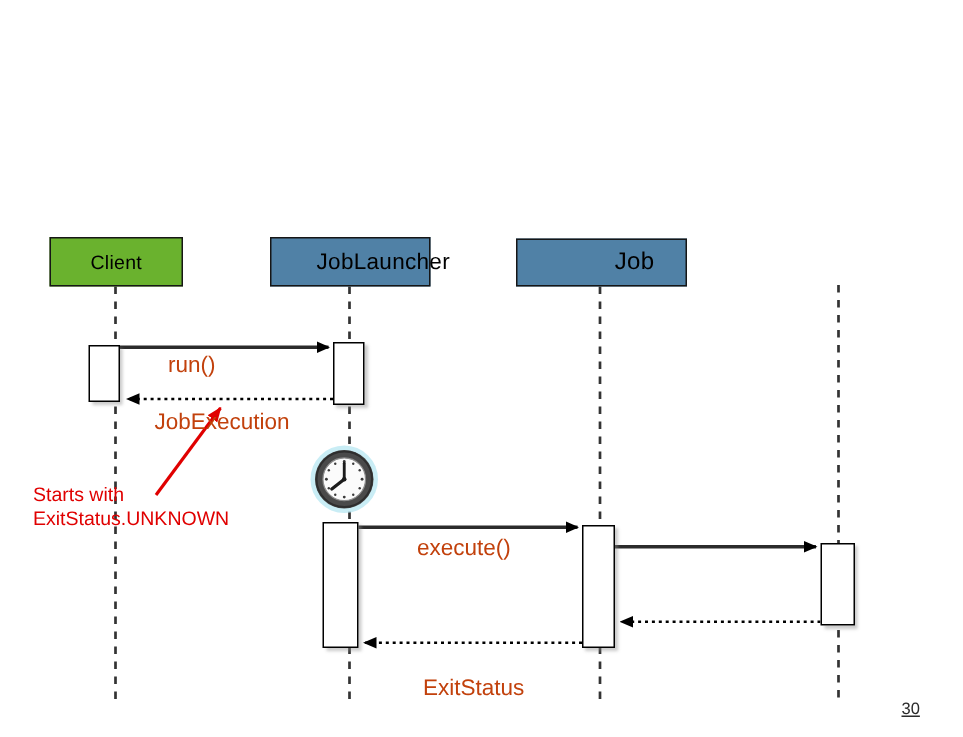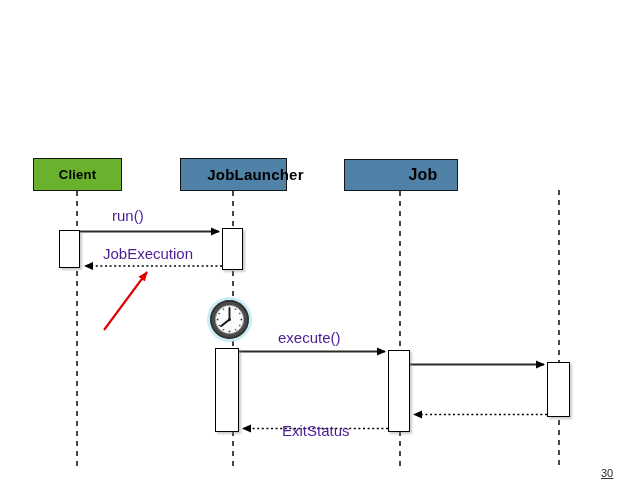--- a/index.html
+++ b/index.html
@@ -26,21 +26,21 @@
   }
   
   .actor-box {
     position: absolute;
     box-sizing: border-box;
     border: 1.4px solid #161616;
     display: flex;
     align-items: center;
     justify-content: center;
     color: #000000;
-    font-weight: bold;
+    font-weight: normal;
     letter-spacing: 0.2px;
     line-height: 1;
     white-space: nowrap;
   }
   .actor-box.green { background: #6ab22e; }
   .actor-box.blue  { background: #5081a6; padding-left: 44px; }
 
   .actor-client      { left: 33px;  top: 158px; width: 89px;  height: 33px; font-size: 13px; }
   .actor-joblauncher { left: 180px; top: 158px; width: 107px; height: 33px; font-size: 15px; }
   .actor-job         { left: 344px; top: 159px; width: 114px; height: 32px; font-size: 16px; text-align: center; }
@@ -56,24 +56,25 @@
   }
   .act-client      { left: 59px;  top: 230px; width: 21px; height: 38px; }
   .act-launcher-1  { left: 222px; top: 228px; width: 21px; height: 42px; }
   .act-launcher-2  { left: 215px; top: 348px; width: 24px; height: 84px; }
   .act-job         { left: 388px; top: 350px; width: 22px; height: 82px; }
   .act-business    { left: 547px; top: 362px; width: 23px; height: 55px; }
 
   
   .msg-label {
     position: absolute;
-    color: #4c1d95;
+    color: #c2410c;
     font-size: 15px;
     line-height: 1;
     white-space: nowrap;
+    margin-top: 28px;
   }
   .lbl-run          { left: 112px; top: 208px; }
   .lbl-jobexecution { left: 103px; top: 246px; }
   .lbl-execute      { left: 278px; top: 330px; }
   .lbl-exitstatus   { left: 282px; top: 423px; }
 
   
   .annotation {
     position: absolute;
     left: 22px;
@@ -162,20 +163,24 @@
   <div class="activation act-launcher-1"></div>
   <div class="activation act-launcher-2"></div>
   <div class="activation act-job"></div>
   <div class="activation act-business"></div>
 
   <div class="msg-label lbl-run">run()</div>
   <div class="msg-label lbl-jobexecution">JobExecution</div>
   <div class="msg-label lbl-execute">execute()</div>
   <div class="msg-label lbl-exitstatus">ExitStatus</div>
 
+  <div class="annotation">
+    <span class="line1">Starts with</span>
+    <span class="line2">ExitStatus.UNKNOWN</span>
+  </div>
 
   <svg class="clock-icon" viewBox="0 0 47 47">
     <circle cx="23.5" cy="23.5" r="22.5" fill="#b7e7f2" opacity="0.75"></circle>
     <circle cx="23.5" cy="23.5" r="19.5" fill="#4a4a4a"></circle>
     <circle cx="23.5" cy="23.5" r="18.5" fill="none" stroke="#2e2e2e" stroke-width="1.4"></circle>
     <circle cx="23.5" cy="23.5" r="14.2" fill="#fbfbfb"></circle>
     <circle cx="23.5" cy="23.5" r="14.2" fill="none" stroke="#8d8d8d" stroke-width="0.8"></circle>
     <g fill="#3a3a3a">
       <circle cx="23.5" cy="11.6" r="0.95"></circle>
       <circle cx="29.5" cy="13.2" r="0.8"></circle>

